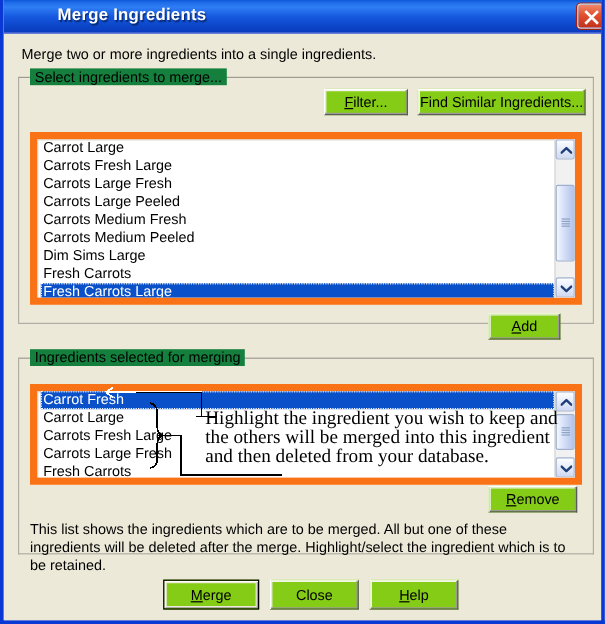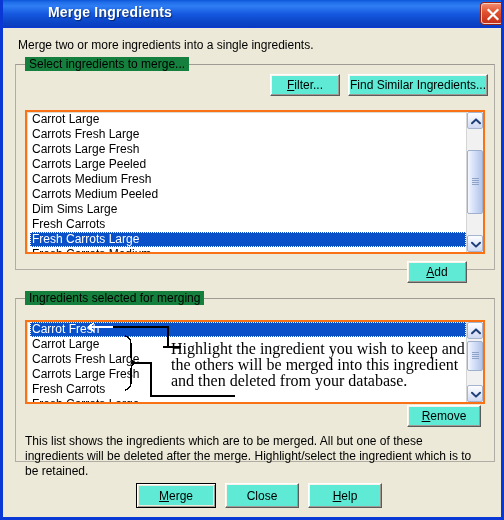--- a/index.html
+++ b/index.html
@@ -78,21 +78,21 @@
     font-size: 12px;
     color: #000;
     white-space: nowrap;
   }
   #group-select { left: 12px; top: 64px; width: 480px; height: 206px; }
   #group-selected { left: 12px; top: 298px; width: 480px; height: 164px; }
 
   
   .btn {
     position: absolute;
-    background: #5eead4;
+    background: #84cc16;
     border: 1px solid #000;
     border-color: #ffffff #5b5b5b #5b5b5b #ffffff;
     box-shadow: inset -1px -1px 0 #9c9a92, inset 1px 1px 0 #f5f3ea;
     font-size: 12px;
     color: #000;
     text-align: center;
     cursor: pointer;
     line-height: 1;
     display: flex;
     align-items: center;
@@ -111,21 +111,21 @@
   #btn-add { left: 404px; top: 261px; width: 60px; height: 22px; }
   #btn-remove { left: 404px; top: 405px; width: 74px; height: 22px; }
   #btn-merge { left: 133px; top: 483px; width: 80px; height: 25px; }
   #btn-close { left: 222px; top: 483px; width: 74px; height: 25px; }
   #btn-help  { left: 305px; top: 483px; width: 74px; height: 25px; }
 
   
   .listbox {
     position: absolute;
     background: #ffffff;
-    border: 2px solid #f97316;
+    border: 6px solid #f97316;
     box-shadow: inset 1px 1px 0 #dcdcd4;
     overflow: hidden;
   }
   #list-available { left: 22px; top: 110px; width: 460px; height: 144px; }
   #list-selected  { left: 22px; top: 320px; width: 460px; height: 84px; }
 
   .list-inner {
     position: absolute;
     left: 0; top: 0; right: 17px; bottom: 0;
     overflow: hidden;

